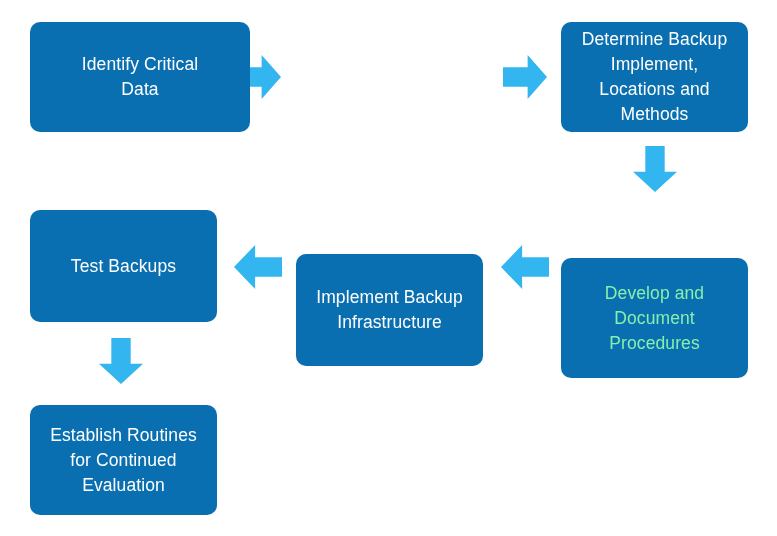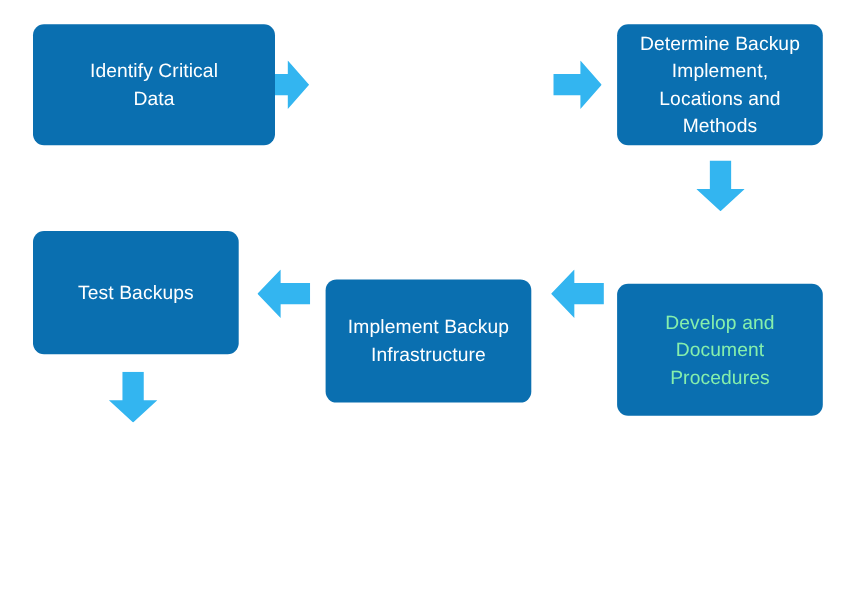--- a/index.html
+++ b/index.html
@@ -83,13 +83,16 @@
     <div class="node" style="left: 561px; top: 22px; width: 187px; height: 110px; background: rgb(10, 111, 176); color: rgb(255, 255, 255);"><span>Determine Backup
 Implement,
 Locations and
 Methods</span></div>
     <div class="node" style="left: 561px; top: 210px; width: 187px; height: 120px; background: rgb(10, 111, 176); color: #86efac; margin-top: 48px;"><span>Develop and
 Document
 Procedures</span></div>
     <div class="node" style="left: 296px; top: 210px; width: 187px; height: 112px; background: rgb(10, 111, 176); color: rgb(255, 255, 255); margin-top: 44px;"><span>Implement Backup
 Infrastructure</span></div>
     <div class="node" style="left: 30px; top: 210px; width: 187px; height: 112px; background: rgb(10, 111, 176); color: rgb(255, 255, 255);"><span>Test Backups</span></div>
+    <div class="node" style="left: 30px; top: 405px; width: 187px; height: 110px; background: rgb(10, 111, 176); color: rgb(255, 255, 255);"><span>Establish Routines
+for Continued
+Evaluation</span></div>
   </div>
 
 </body></html>

